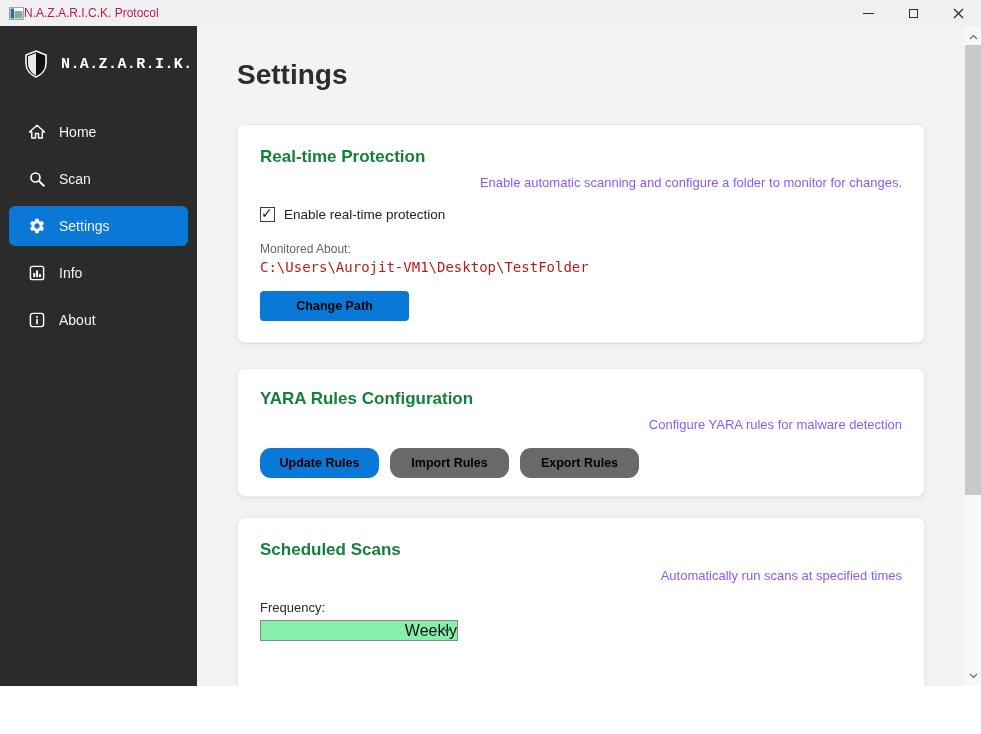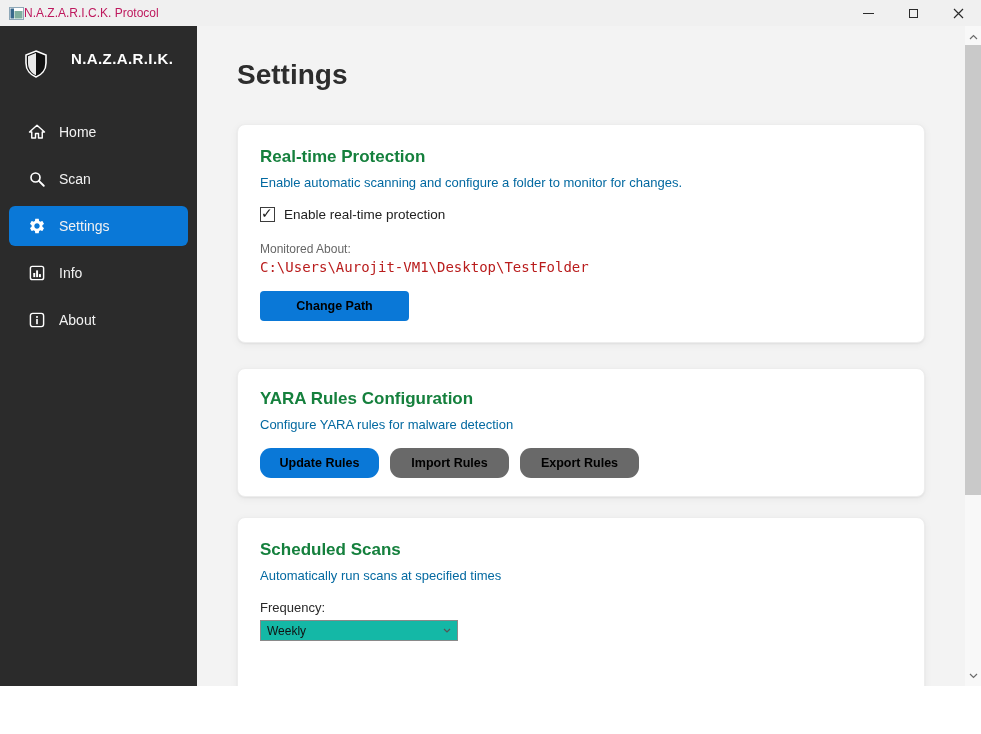--- a/index.html
+++ b/index.html
@@ -15,59 +15,59 @@
   .titlebar { position: absolute; top: 0; left: 0; right: 0; height: 26px; background: #f0f0f0; display: flex; align-items: center; z-index: 5; }
   .app-icon { margin-left: 9px; display: flex; align-items: center; }
   .window-title { margin-left: 0; font-size: 12px; color: #be185d; }
   .controls { margin-left: auto; display: flex; height: 100%; }
   .ctrl { width: 45px; height: 100%; display: flex; align-items: center; justify-content: center; cursor: pointer; background: transparent; border: none; padding: 0; }
   .min-glyph { width: 11px; height: 1px; background: #2b2b2b; }
   .max-glyph { width: 9px; height: 9px; border: 1px solid #2b2b2b; background: transparent; }
 
   
   .sidebar { position: absolute; top: 26px; left: 0; width: 197px; bottom: 0; background: #2b2b2b; }
-  .brand { display: flex; align-items: flex-start; gap: 23px; padding: 24px 0 0 24px; }
+  .brand { display: flex; align-items: center; gap: 13px; padding: 24px 0 0 24px; font-family: Liberation Mono, monospace; }
   .brand-name { color: #ffffff; font-weight: 700; font-size: 15px; letter-spacing: 0.4px; }
   .nav { margin-top: 34px; padding: 0 9px; display: flex; flex-direction: column; gap: 7px; }
   .nav-item { display: flex; align-items: center; gap: 13px; height: 40px; padding-left: 18px; border-radius: 6px; color: #f2f2f2; font-size: 14px; cursor: pointer; }
   .nav-item.active { background: #0a78d7; }
   .nav-icon { display: flex; align-items: center; width: 19px; justify-content: center; }
 
   
   .main { position: absolute; top: 26px; left: 197px; right: 16px; bottom: 0; background: #f3f3f3; padding: 32px 0 0 40px; overflow: hidden; }
   .page-title { font-size: 28px; line-height: 34px; font-weight: 700; color: #2d2d2d; margin: 0; }
 
   .card { width: 688px; background: #ffffff; border: 1px solid #ededed; border-radius: 8px;
           box-shadow: 0 1px 2px rgba(0,0,0,0.05), 0 2px 8px rgba(0,0,0,0.05); overflow: hidden; }
   .card-realtime { height: 219px; margin-top: 32px; padding: 22px; }
   .card-yara { height: 129px; margin-top: 25px; padding: 20px 22px; }
   .card-scheduled { height: 200px; margin-top: 20px; padding: 22px; }
 
   .card-title { font-size: 17px; font-weight: 700; color: #15803d; line-height: 20px; }
-  .card-subtitle { font-size: 13px; color: #0369a1; margin-top: 8px; line-height: 16px; }
+  .card-subtitle { font-size: 13px; color: #8b5cf6; margin-top: 8px; line-height: 16px; text-align: right; }
 
   .checkbox-row { display: flex; align-items: center; gap: 9px; margin-top: 16px; cursor: pointer; }
   .checkbox { position: relative; width: 15px; height: 15px; background: #ffffff; border: 1px solid #3c3c3c; flex: 0 0 auto; }
   .checkbox.checked::after { content: "✓"; font-family: "DejaVu Sans", sans-serif; position: absolute; left: 0px; top: -3px; font-size: 14px; font-weight: 700; color: #1a1a1a; }
   .checkbox-label { font-size: 13.5px; color: #222222; }
 
   .path-label { font-size: 12px; color: #666666; margin-top: 20px; }
   .path-value { font-family: "DejaVu Sans Mono", "Liberation Mono", monospace; font-size: 14px; color: #b91c1c; margin-top: 3px; }
 
   .btn { display: inline-flex; align-items: center; justify-content: center; height: 30px; border: none; cursor: pointer;
          font-family: "Liberation Sans", "DejaVu Sans", sans-serif; font-size: 12.5px; font-weight: 700; color: #000000; }
   .btn-primary { background: #0a78d7; border-radius: 5px; }
   .btn-secondary { background: #696969; border-radius: 1px; }
   .btn-change-path { width: 149px; margin-top: 16px; border-radius: 4px; }
   .yara-buttons { display: flex; gap: 11px; margin-top: 15px; }
   .yara-buttons .btn { width: 119px; border-radius: 11px; }
 
   .frequency-label { font-size: 13px; color: #2a2a2a; margin-top: 16px; }
-  .select { position: relative; width: 198px; height: 21px; margin-top: 5px; background: #14b8a6; border: 1px solid #8a8a8a;
-            display: flex; align-items: center; padding-left: 6px; font-size: 12px; color: #111111; cursor: pointer; }
+  .select { position: relative; width: 198px; height: 21px; margin-top: 5px; background: #86efac; border: 1px solid #8a8a8a;
+            display: flex; align-items: center; padding-left: 6px; font-size: 16px; color: #111111; cursor: pointer; justify-content: flex-end; }
   .select-chevron { position: absolute; right: 6px; top: 7px; display: flex; }
 
   
   .scrollbar { position: absolute; top: 26px; right: 0; width: 16px; bottom: 0; background: #f8f8f8; }
   .scroll-btn { position: absolute; left: 0; width: 16px; height: 17px; display: flex; align-items: center; justify-content: center; background: transparent; border: none; padding: 0; cursor: pointer; }
   .scroll-up { top: 2px; }
   .scroll-down { bottom: 2px; }
   .scroll-thumb { position: absolute; top: 19px; left: 0; width: 16px; height: 450px; background: #c9c9c9; cursor: pointer; }
 </style>
 </head>

